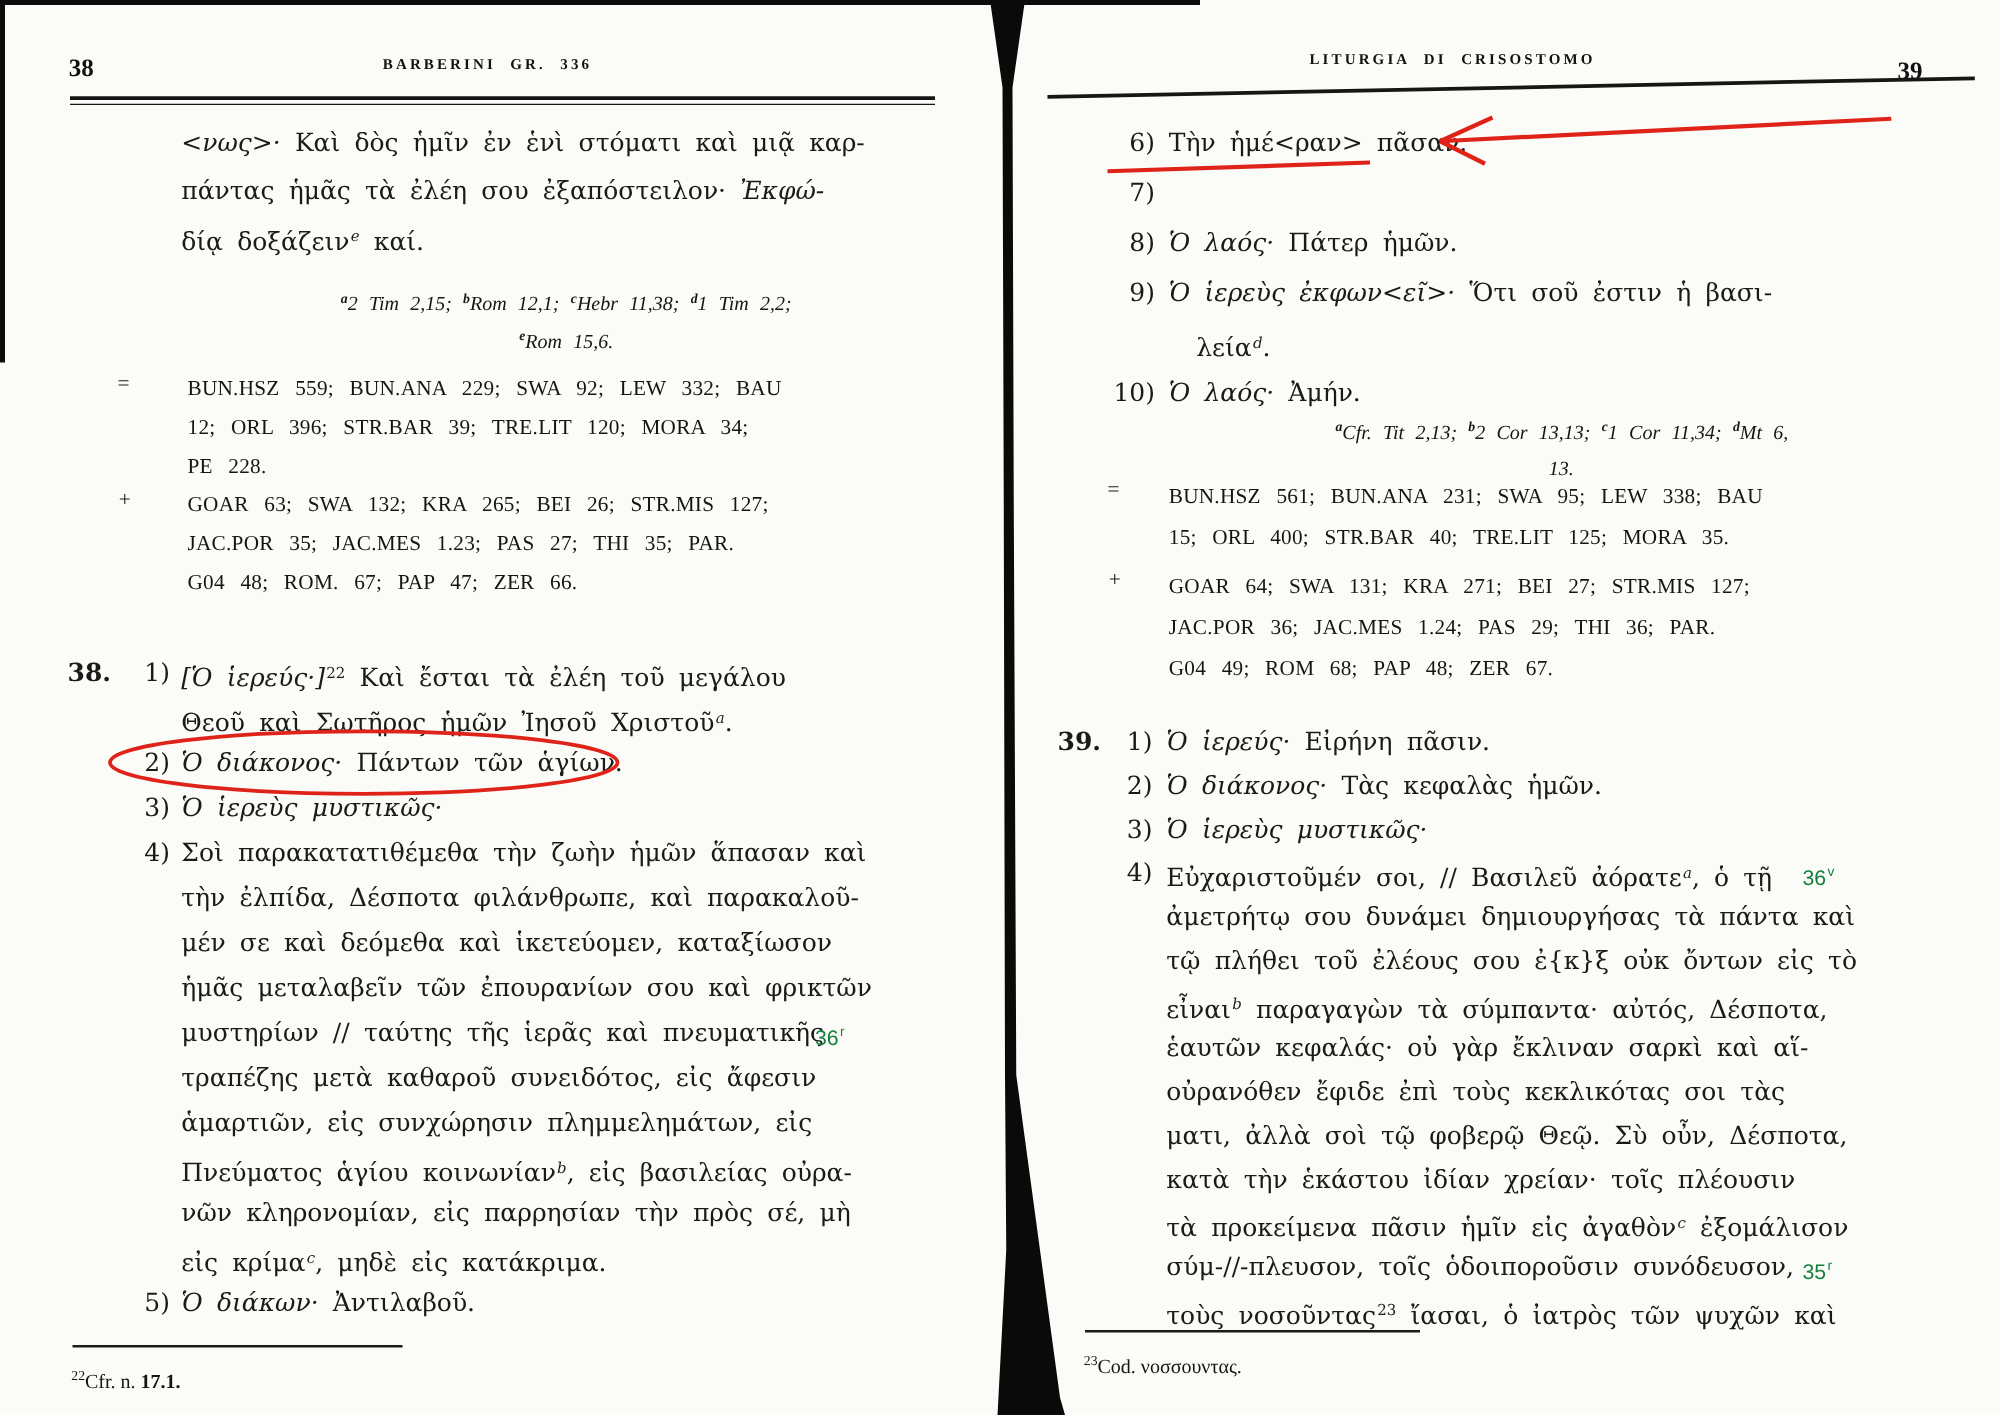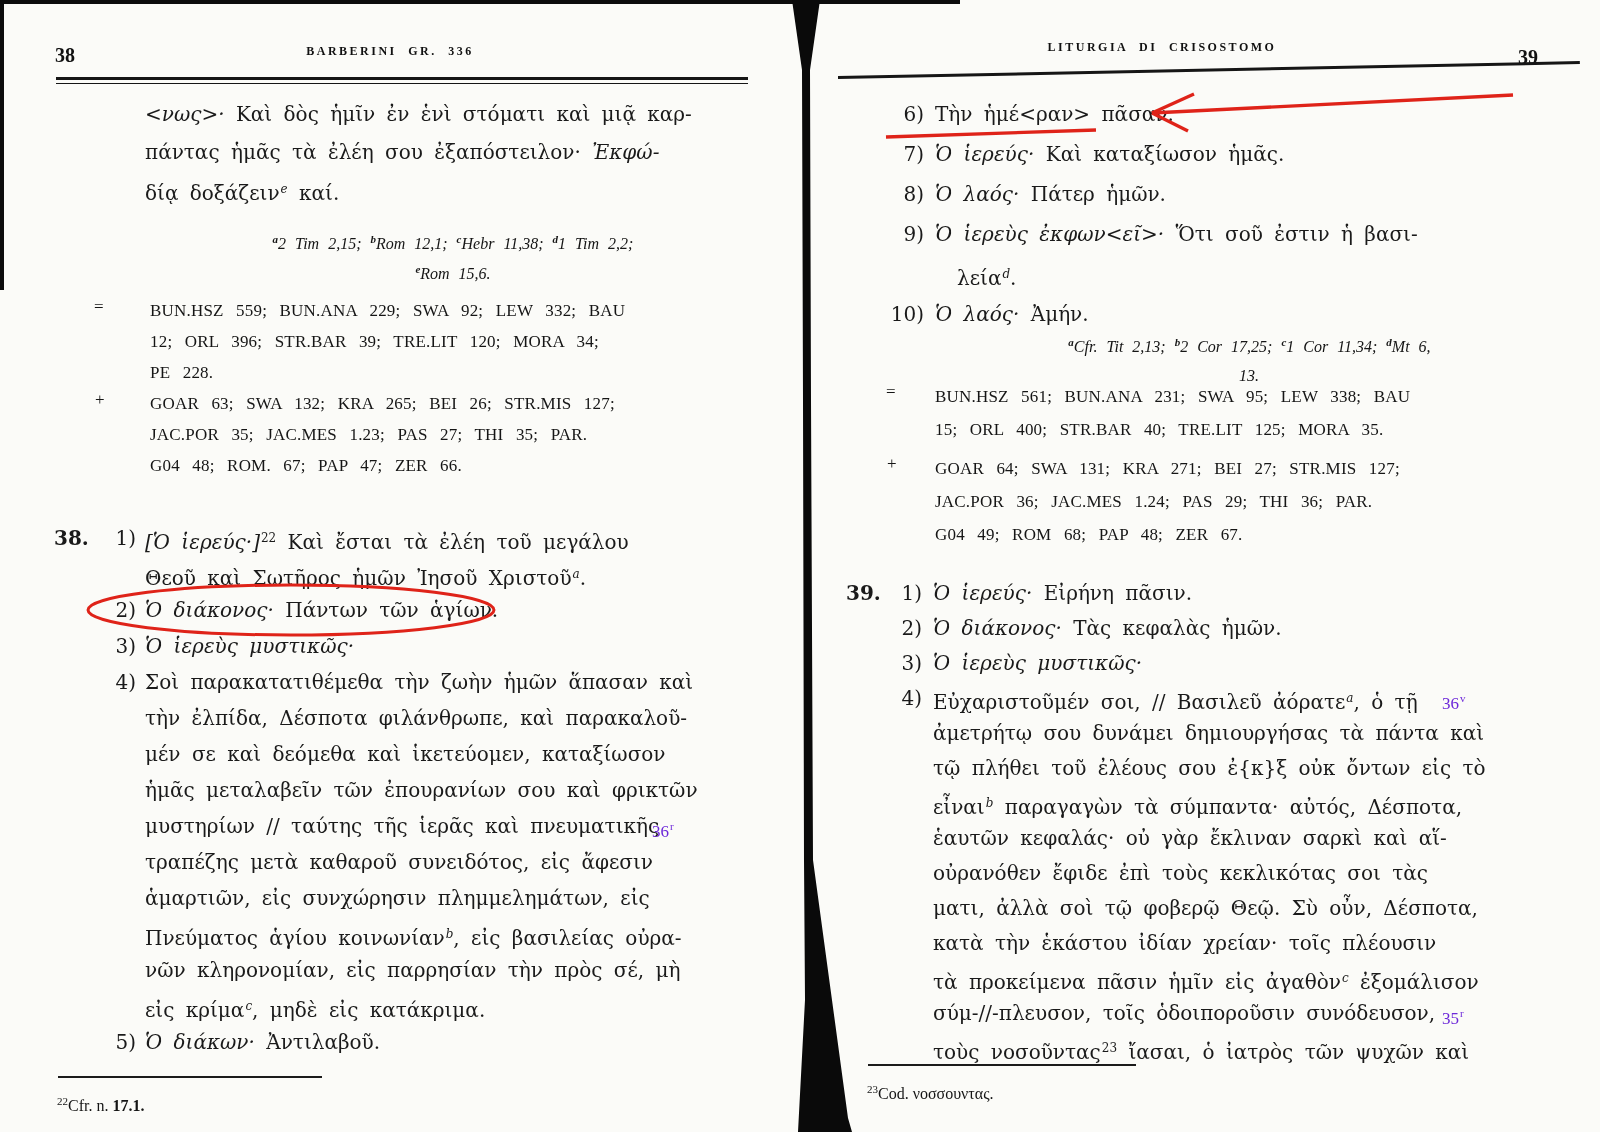--- a/index.html
+++ b/index.html
@@ -44,22 +44,22 @@
 
   .itemsR .line{padding-left:105px;}
   .itemsR .num{position:absolute;left:44px;width:50px;text-align:right;}
   .refsR .line{padding-left:68px;}
   .eqR .line,.plusR .line{padding-left:105px;}
   .secR .line{padding-left:103px;}
   .secR .num{position:absolute;left:48px;width:44px;text-align:right;}
   .secR .secnum{position:absolute;left:16px;font-weight:700;}
   .fnR .line{padding-left:36px;}
 
-  .marg{position:absolute;left:612px;top:0;font-family:Liberation Serif, serif;font-size:17px;
-        color:#6d28d9;word-spacing:0;}
+  .marg{position:absolute;left:612px;top:0;font-family:Liberation Sans, sans-serif;font-size:17px;
+        color:#15803d;word-spacing:0;}
   .marg .sup{font-size:11px;vertical-align:7px;}
   .mk{position:absolute;font-family:"Liberation Serif",serif;font-size:17px;color:#151515;}
 
   .fn-rule{position:absolute;background:#1b1b1b;height:2px;}
   .fnrL{top:1076px;left:18px;width:264px;}
   .fnrR{top:1064px;left:38px;width:268px;}
 
   svg.overlay{position:absolute;left:0;top:0;pointer-events:none;}
 </style>
 </head>
@@ -126,29 +126,29 @@
     </div>
 </div>
 
 <div class="page pageR">
   <span class="pgnum pgnumR">39</span>
   <div class="pg-title titleR">LITURGIA DI CRISOSTOMO</div>
   <div class="hdr-rule ruleR"></div>
 
   <div class="blk grk itemsR" style="--lh:40px;top:94px;">
       <div class="line"><span class="num">6)</span><span class="tx"><span>Τὴν ἡμέ&lt;ραν&gt; πᾶσαν.</span></span></div>
-      <div class="line"><span class="num">7)</span><span class="tx"><span class="it">Ὁ ἱερεύς·</span><span> Καὶ καταξίωσον ἡμᾶς.</span></span></div>
+      <div class="line"><span class="num">7)</span></div>
       <div class="line"><span class="num">8)</span><span class="tx"><span class="it">Ὁ λαός·</span><span> Πάτερ ἡμῶν.</span></span></div>
       <div class="line"><span class="num">9)</span><span class="tx"><span class="it">Ὁ ἱερεὺς ἐκφων&lt;εῖ&gt;·</span><span> Ὅτι σοῦ ἐστιν ἡ βασι-</span></span></div>
       <div class="line" style="text-indent: 22px;"><span class="tx"><span>λεία</span><span class="sup it">d</span><span>.</span></span></div>
       <div class="line"><span class="num">10)</span><span class="tx"><span class="it">Ὁ λαός·</span><span> Ἀμήν.</span></span></div>
     </div>
 
   <div class="blk refs refsR" style="--lh:33px;top:326px;">
-      <div class="line"><span class="tx"><span class="sup it">a</span><span class="it">Cfr. Tit 2,13; </span><span class="sup it">b</span><span class="it">2 Cor 17,25; </span><span class="sup it">c</span><span class="it">1 Cor 11,34; </span><span class="sup it">d</span><span class="it">Mt 6,</span></span></div>
+      <div class="line"><span class="tx"><span class="sup it">a</span><span class="it">Cfr. Tit 2,13; </span><span class="sup it">b</span><span class="it">2 Cor 13,13; </span><span class="sup it">c</span><span class="it">1 Cor 11,34; </span><span class="sup it">d</span><span class="it">Mt 6,</span></span></div>
       <div class="line"><span class="tx"><span class="it">13.</span></span></div>
     </div>
 
   <span class="mk" style="top:382px;left:56px;">=</span>
   <div class="blk lat eqR" style="--lh:33px;top:380px;">
       <div class="line"><span class="tx"><span>BUN.HSZ 561; BUN.ANA 231; SWA 95; LEW 338; BAU</span></span></div>
       <div class="line"><span class="tx"><span>15; ORL 400; STR.BAR 40; TRE.LIT 125; MORA 35.</span></span></div>
     </div>
 
   <span class="mk" style="top:454px;left:57px;">+</span>

